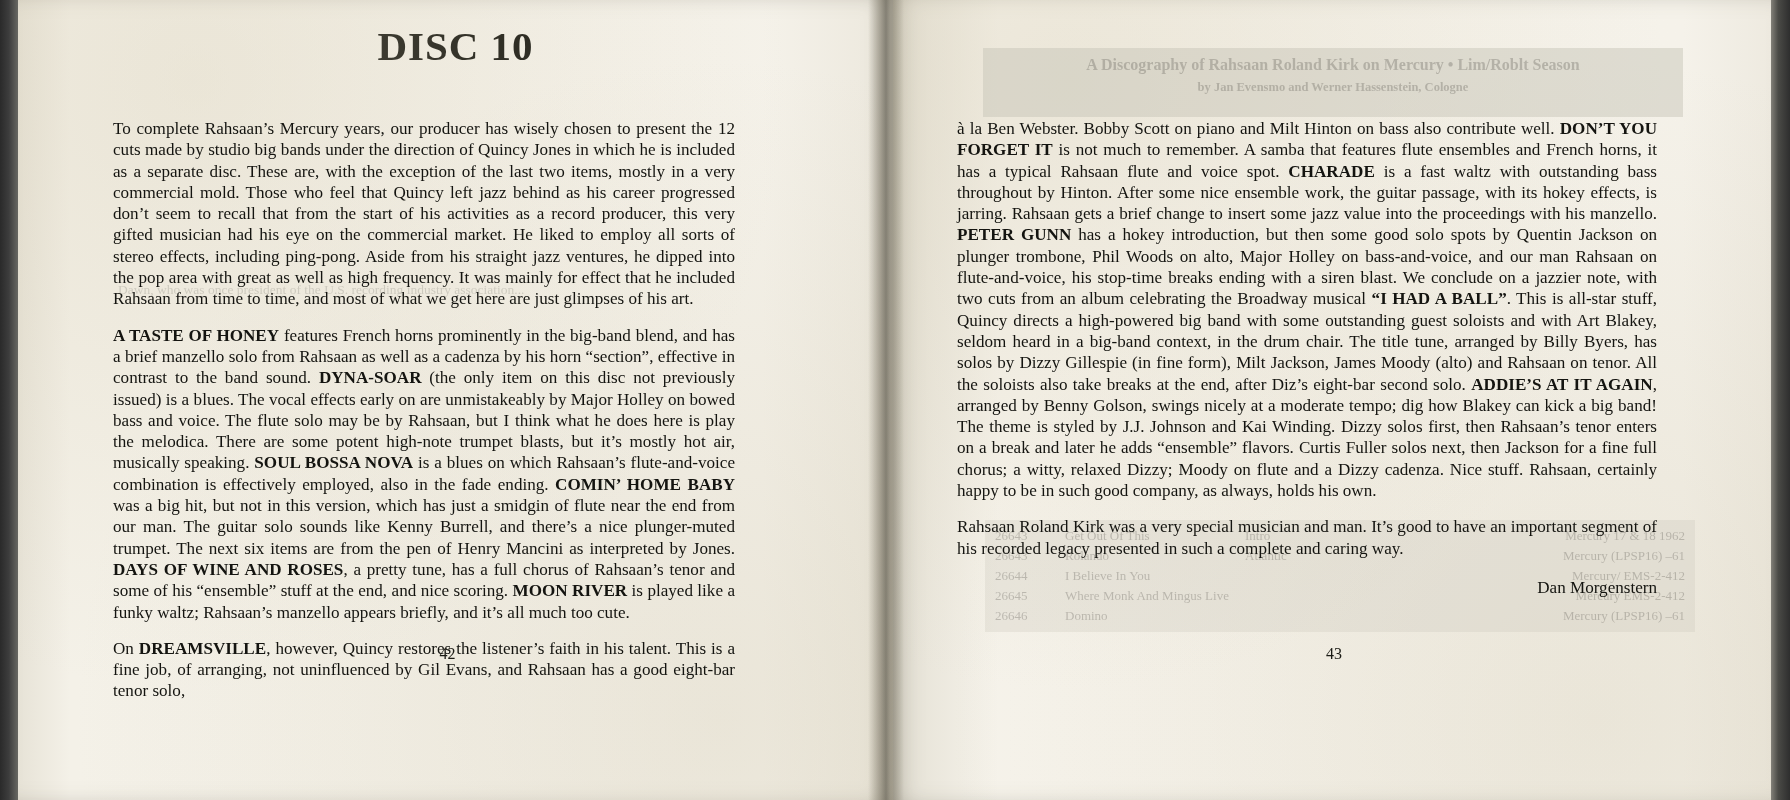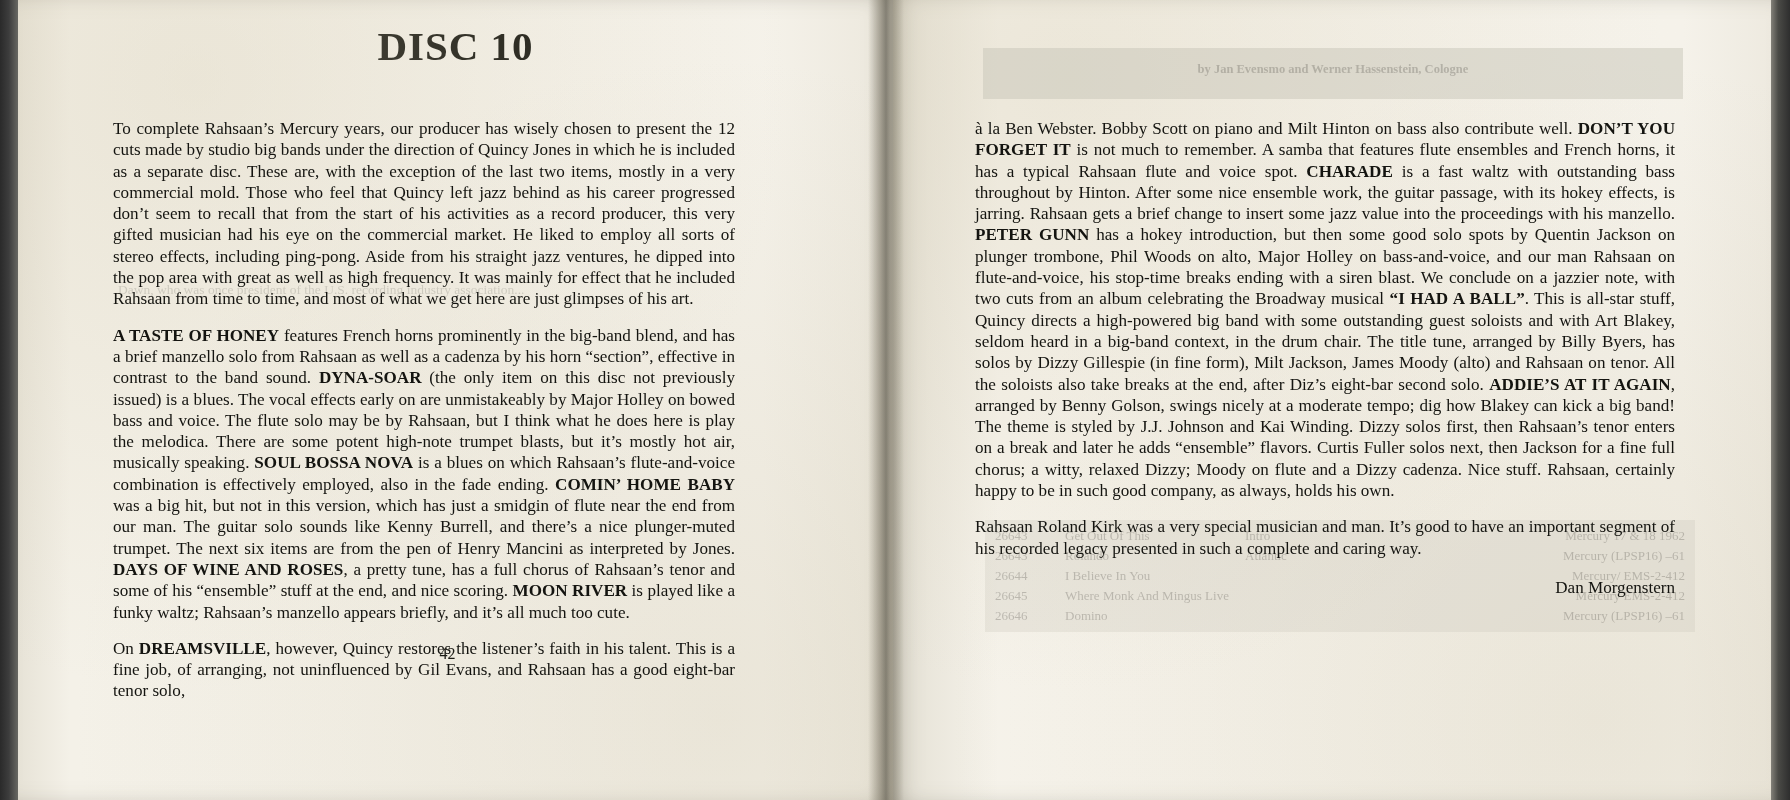--- a/index.html
+++ b/index.html
@@ -83,21 +83,21 @@
     text-align: justify;
     color: #141410;
     hyphens: auto;
   }
   .col-left {
     left: 95px;
     top: 118px;
     width: 622px;
   }
   .col-right {
-    left: 82px;
+    left: 64px;
     top: 118px;
     width: 700px;
   }
   .col p {
     margin: 0 0 15px 0;
     text-indent: 0;
   }
   .col p:last-child { margin-bottom: 4px; }
   b { font-weight: bold; }
   .sig {
@@ -179,20 +179,21 @@
       <p id="p3"><span>On </span><b>DREAMSVILLE</b><span>, however, Quincy restores the listener’s faith in his talent. This is a fine job, of arranging, not uninfluenced by Gil Evans, and Rahsaan has a good eight-bar tenor solo,</span></p>
     </div>
 
     <div class="folio folio-left">42</div>
   </div>
 
   <div class="page page-right">
     <div class="grain"></div>
 
     <div class="ghost ghost-title">
+      <span>A Discography of Rahsaan Roland Kirk on Mercury • Lim/Roblt Season</span>
       <span class="ghost-sub">by Jan Evensmo and Werner Hassenstein, Cologne</span>
     </div>
 
     <div class="ghost ghost-block2" id="ghost-rows">
         <div class="ghost-row">
           <div class="ghost-c1">26643</div>
           <div class="ghost-c2">Get Out Of This</div>
           <div class="ghost-c3">Intro</div>
           <div class="ghost-c4">Mercury 17 &amp; 18 1962</div>
         </div>
@@ -223,16 +224,17 @@
       </div>
 
     <div class="col col-right">
       <p id="rp1"><span>à la Ben Webster. Bobby Scott on piano and Milt Hinton on bass also contribute well. </span><b>DON’T YOU FORGET IT</b><span> is not much to remember. A samba that features flute ensembles and French horns, it has a typical Rahsaan flute and voice spot. </span><b>CHARADE</b><span> is a fast waltz with outstanding bass throughout by Hinton. After some nice ensemble work, the guitar passage, with its hokey effects, is jarring. Rahsaan gets a brief change to insert some jazz value into the proceedings with his manzello. </span><b>PETER GUNN</b><span> has a hokey introduction, but then some good solo spots by Quentin Jackson on plunger trombone, Phil Woods on alto, Major Holley on bass-and-voice, and our man Rahsaan on flute-and-voice, his stop-time breaks ending with a siren blast. We conclude on a jazzier note, with two cuts from an album celebrating the Broadway musical </span><b>“I HAD A BALL”</b><span>. This is all-star stuff, Quincy directs a high-powered big band with some outstanding guest soloists and with Art Blakey, seldom heard in a big-band context, in the drum chair. The title tune, arranged by Billy Byers, has solos by Dizzy Gillespie (in fine form), Milt Jackson, James Moody (alto) and Rahsaan on tenor. All the soloists also take breaks at the end, after Diz’s eight-bar second solo. </span><b>ADDIE’S AT IT AGAIN</b><span>, arranged by Benny Golson, swings nicely at a moderate tempo; dig how Blakey can kick a big band! The theme is styled by J.J. Johnson and Kai Winding. Dizzy solos first, then Rahsaan’s tenor enters on a break and later he adds “ensemble” flavors. Curtis Fuller solos next, then Jackson for a fine full chorus; a witty, relaxed Dizzy; Moody on flute and a Dizzy cadenza. Nice stuff. Rahsaan, certainly happy to be in such good company, as always, holds his own.</span></p>
       <p>Rahsaan Roland Kirk was a very special musician and man. It’s good to have an important segment of his recorded legacy presented in such a complete and caring way.</p>
       <div class="sig">
         <div>Dan Morgenstern</div>
       </div>
     </div>
 
+    <div class="folio folio-right">43</div>
   </div>
 
   <div class="gutter"></div>
 </div>
 
 </body></html>

